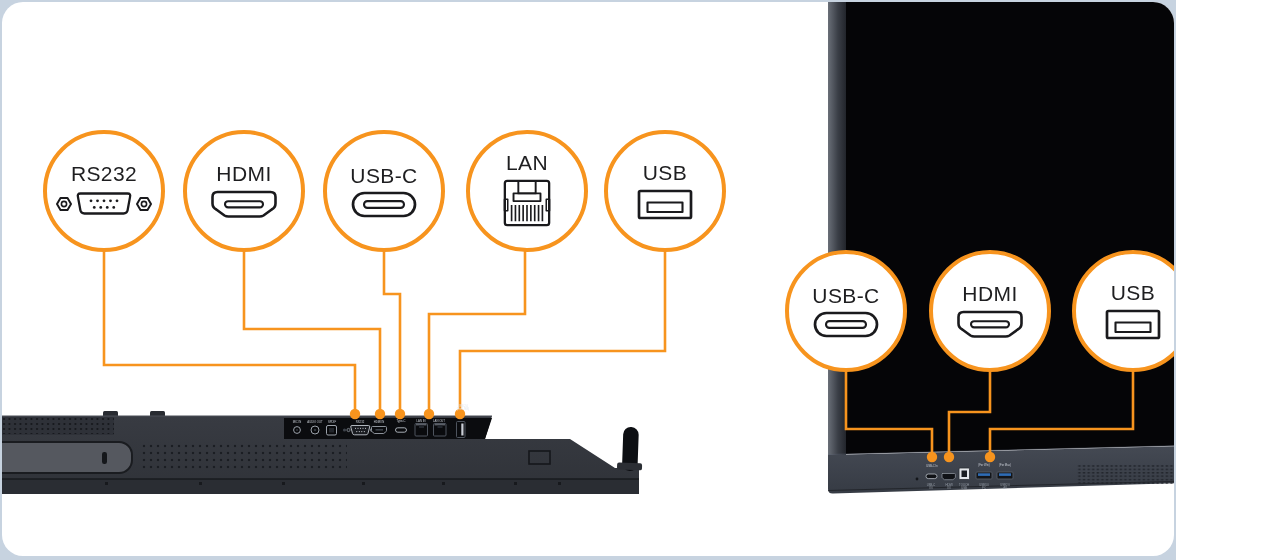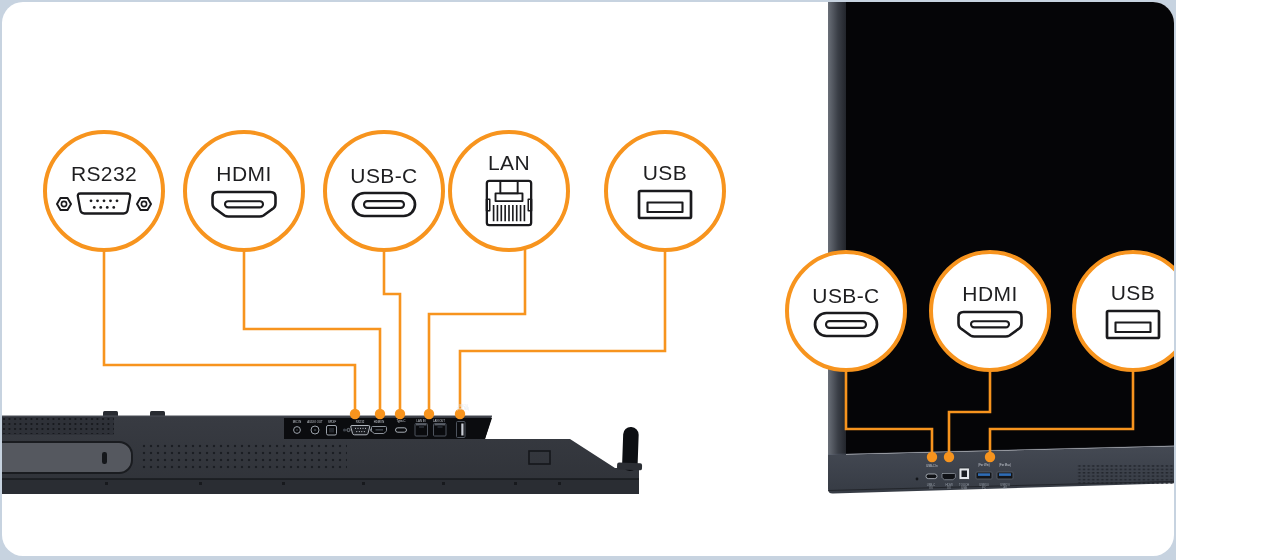--- a/index.html
+++ b/index.html
@@ -216,21 +216,21 @@
     </div>
 
     <div class="callout" style="left:321px;top:128px;">
       <span class="clabel">USB-C</span>
       <svg width="68" height="27" viewBox="-34 -13.5 68 27">
         <rect class="ic" stroke-width="2.7" x="-31" y="-11.5" width="62" height="23" rx="11.5"></rect>
         <rect class="ic" stroke-width="2.1" x="-20" y="-3.4" width="40" height="6.8" rx="3.4"></rect>
       </svg>
     </div>
 
-    <div class="callout" style="left:446px;top:128px;">
+    <div class="callout" style="left:464px;top:128px;">
       <span class="clabel">LAN</span>
       <svg width="54" height="52" viewBox="-28 -26 56 54">
         <rect class="ic" stroke-width="2.4" x="-23" y="-23" width="46" height="46" rx="2.5"></rect>
         <rect class="ic" stroke-width="1.6" x="-23.4" y="-4" width="3.4" height="12" fill="#fff"></rect>
         <rect class="ic" stroke-width="1.6" x="20" y="-4" width="3.4" height="12" fill="#fff"></rect>
         <rect class="ic" stroke-width="2" x="-9" y="-23" width="18" height="13" fill="#fff"></rect>
         <rect class="ic" stroke-width="2" x="-14" y="-10" width="28" height="8" fill="#fff"></rect>
         <g stroke="#1A1A1D" stroke-width="1.7">
           <line x1="-16" y1="2" x2="-16" y2="19"></line>
             <line x1="-12" y1="2" x2="-12" y2="19"></line>

